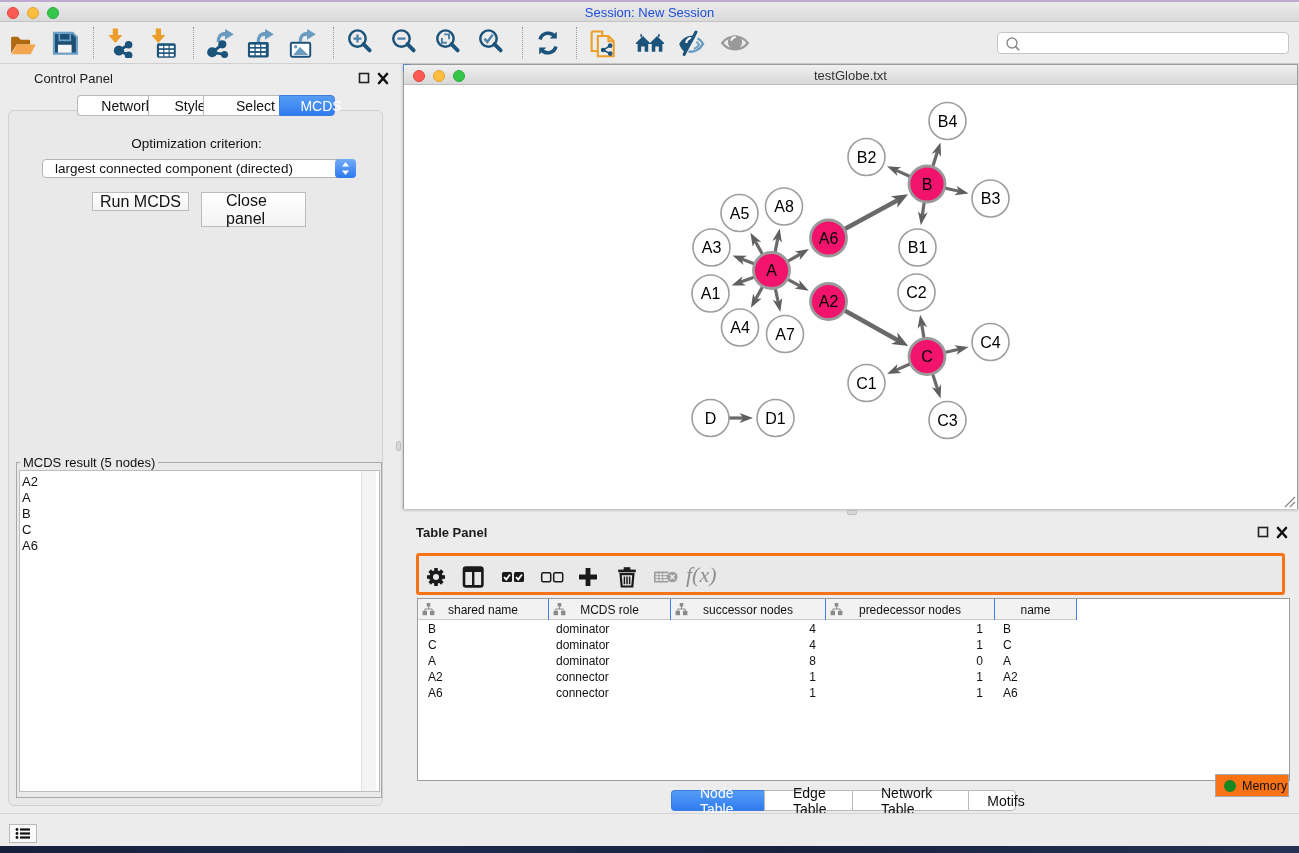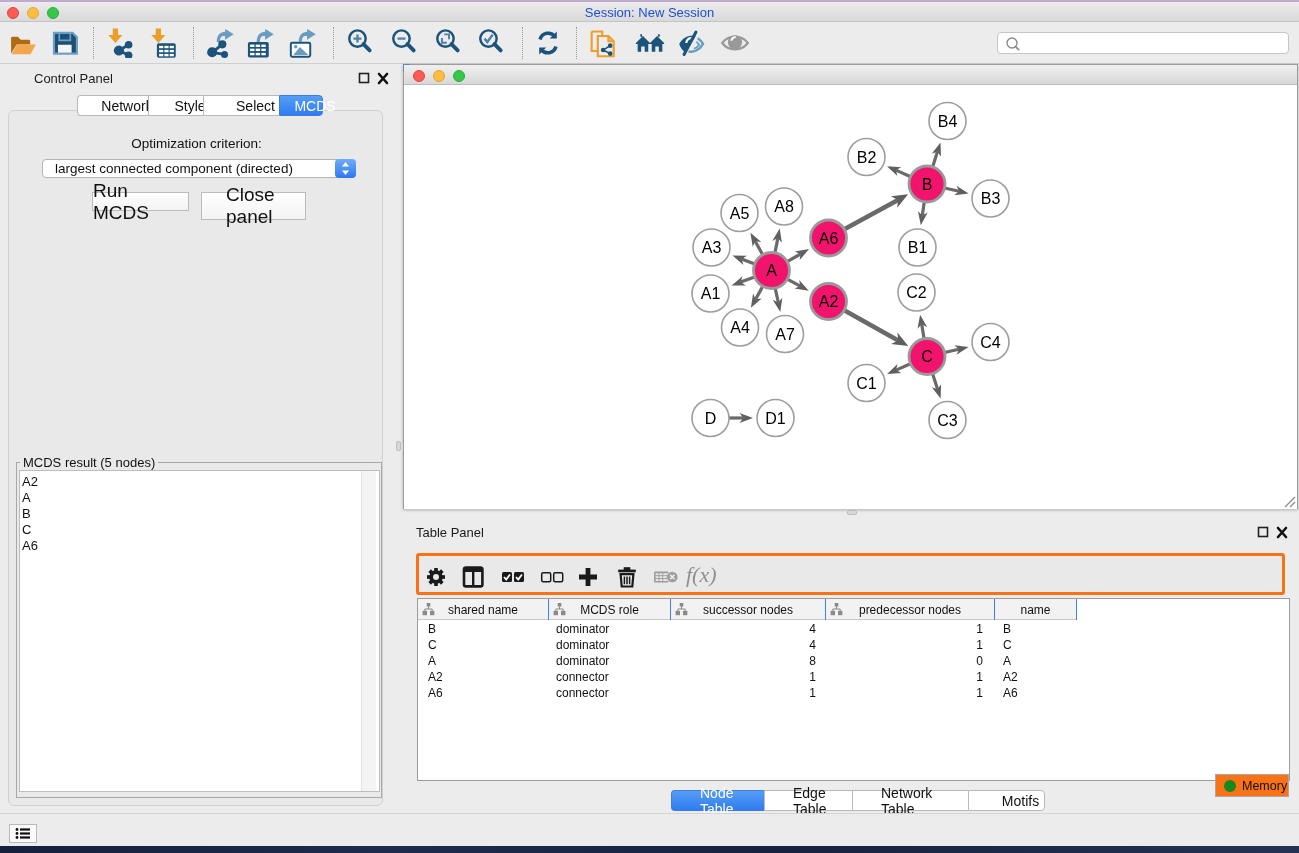--- a/index.html
+++ b/index.html
@@ -25,33 +25,33 @@
 .tabgrp{position:absolute;display:flex;height:21px;font-size:14px;}
 .tabgrp .tab{background:#fff;border:1px solid #b9b9b9;border-right:none;color:#111;display:flex;align-items:center;justify-content:center;padding-left:28px;}
 .tabgrp .tab.first{border-radius:4px 0 0 4px;}
 .tabgrp .tab.last{border-radius:0 4px 4px 0;border-right:1px solid #b9b9b9;}
 .tabgrp .tab.sel{background:linear-gradient(#579df5,#2f7cf0);color:#fff;border-color:#3c7ddd;}
 #cp-tabs{left:77px;top:95px;}
 #opt-label{left:9px;top:136px;width:375px;text-align:center;font-size:13.5px;color:#111;}
 #dropdown{left:42px;top:159px;width:314px;height:19px;background:#fff;border:1px solid #b4b4b4;border-radius:4px;font-size:13.5px;color:#111;line-height:17px;padding-left:12px;}
 #dd-step{position:absolute;right:-1px;top:-1px;width:21px;height:19px;border-radius:4px;background:linear-gradient(#72acf7,#2d78ef);}
 #runbtn{left:92px;top:192px;width:97px;height:19px;}
-#closebtn{left:201px;top:192px;width:105px;height:28px;padding-left:24px;}
-.btn{background:linear-gradient(#ffffff,#f3f3f3);border:1px solid #bcbcbc;border-radius:0;font-size:19px;color:#111;display:flex;align-items:center;justify-content:center;}
+#closebtn{left:201px;top:192px;width:105px;height:35px;padding-left:24px;}
+.btn{background:linear-gradient(#ffffff,#f3f3f3);border:1px solid #bcbcbc;border-radius:0;font-size:16px;color:#111;display:flex;align-items:center;justify-content:center;}
 #mcds-group{left:16px;top:462px;width:366px;height:336px;border:1px solid #a8a8a8;}
 #mcds-title{left:20px;top:455px;background:#e9e9e9;padding:0 3px;font-size:13px;color:#111;}
 #mcds-list{left:19px;top:470px;width:361px;height:322px;background:#fff;border:1px solid #bdbdbd;font-size:13px;color:#111;line-height:16px;padding:3px 0 0 2px;}
 #mcds-scroll{left:361px;top:471px;width:15px;height:320px;background:#f4f4f4;border-left:1px solid #e2e2e2;}
 
 #netwin{left:403px;top:64px;width:895px;height:445px;background:#fff;border:1px solid #9c9c9c;box-shadow:0 1px 3px rgba(0,0,0,0.25);}
 #net-titlebar{position:absolute;left:0;top:0;width:100%;height:20px;background:linear-gradient(#f0f0f0,#d8d8d8);border-bottom:1px solid #bcbcbc;}
 #net-title{position:absolute;left:0;top:3px;width:100%;text-align:center;font-size:13px;color:#333;}
 #net-canvas{position:absolute;left:0;top:21px;width:893px;height:423px;background:#fff;}
 
-#tp-title{left:416px;top:525px;font-size:13px;color:#1c1c1c;}
+#tp-title{left:416px;top:525px;font-size:13px;color:#1c1c1c;font-weight:bold;}
 #tp-toolbar{left:416px;top:553px;width:869px;height:42px;background:#e9e9e9;border:3px solid #f97316;border-radius:3px;}
 #tbl{left:417px;top:598px;width:873px;height:183px;background:#fff;border:1px solid #9c9c9c;}
 #tbl-head{position:absolute;left:0;top:0;width:659px;height:21px;background:#f2f2f2;border-bottom:1px solid #c9c9c9;font-size:12px;color:#111;}
 .th{position:absolute;top:0;height:21px;border-right:1px solid #3b82f6;display:flex;align-items:center;justify-content:center;}
 .trow{position:absolute;font-size:12px;color:#111;height:16px;line-height:16px;}
 #bot-tabs{left:671px;top:790px;}
 
 
 #statusbar{left:0;top:813px;width:1299px;height:33px;background:#ececec;border-top:1px solid #d4d4d4;}
 #listbtn{left:9px;top:824px;width:28px;height:19px;background:#fafafa;border:1px solid #b9b9b9;}
@@ -194,21 +194,21 @@
 <div class="abs" id="cp-title">Control Panel</div>
 <svg class="abs" style="left:358px;top:72px" width="32" height="13" viewBox="0 0 32 13">
     <rect x="1.5" y="1.5" width="9" height="9" fill="none" stroke="#222" stroke-width="1.6"></rect>
     <path d="M21 2 L29 11 M29 2 L21 11" stroke="#111" stroke-width="2.6" stroke-linecap="round"></path>
   </svg>
 <div class="abs" id="cp-panel"></div>
 <div class="abs tabgrp" id="cp-tabs">
   <div class="tab first" style="width:71px">Network</div>
   <div class="tab" style="width:55px">Style</div>
   <div class="tab" style="width:76px">Select</div>
-  <div class="tab last sel" style="width:44px">MCDS</div>
+  <div class="tab last sel" style="width:56px">MCDS</div>
 </div>
 <div class="abs" id="opt-label">Optimization criterion:</div>
 <div class="abs" id="dropdown">largest connected component (directed)<div id="dd-step"><svg width="21" height="19" viewBox="0 0 21 19">
         <path d="M10.5 3 L14 7.5 H7 Z" fill="#fff"></path>
         <path d="M10.5 16 L7 11.5 H14 Z" fill="#fff"></path>
       </svg></div></div>
 <div class="abs btn" id="runbtn">Run MCDS</div>
 <div class="abs btn" id="closebtn">Close panel</div>
 <div class="abs" id="mcds-group"></div>
 <div class="abs" id="mcds-title">MCDS result (5 nodes)</div>
@@ -217,20 +217,21 @@
 
 <div class="abs" id="netwin">
   <svg style="position:absolute;left:-1px;top:-1px" width="8" height="8" viewBox="0 0 8 8">
       <path d="M0 0 H8 L5 3 H3 V5 L0 8 Z" fill="#5b87c5" opacity="0.9"></path>
     </svg>
   <div id="net-titlebar">
       <div class="tl t1" style="left:8.8px;top:5px;background:#fc5a55;border:0.5px solid #e1443e"></div>
       <div class="tl t2" style="left:28.7px;top:5px;background:#fdbd3e;border:0.5px solid #e0a431"></div>
       <div class="tl t3" style="left:48.7px;top:5px;background:#35c64a;border:0.5px solid #2aad3d"></div>
     </div>
+  <div id="net-title">testGlobe.txt</div>
   <div id="net-canvas">
     <svg width="893" height="423" viewBox="0 0 893 423" font-family="Liberation Sans, sans-serif">
 <line x1="350.7" y1="190.9" x2="336.6" y2="196.1" stroke="#6a6a6a" stroke-width="3.2"></line>
 <path d="M327.6 199.6 L338.5 190.2 L336.6 196.1 L341.9 199.4 Z" fill="#5f5f5f"></path>
 <line x1="350.7" y1="178.1" x2="337.6" y2="173.0" stroke="#6a6a6a" stroke-width="3.2"></line>
 <path d="M328.5 169.6 L342.9 169.8 L337.6 173.0 L339.4 179.0 Z" fill="#5f5f5f"></path>
 <line x1="358.8" y1="200.3" x2="351.6" y2="213.3" stroke="#6a6a6a" stroke-width="3.2"></line>
 <path d="M346.9 221.8 L349.1 207.6 L351.6 213.3 L357.7 212.4 Z" fill="#5f5f5f"></path>
 <line x1="358.7" y1="168.8" x2="351.2" y2="155.2" stroke="#6a6a6a" stroke-width="3.2"></line>
 <path d="M346.4 146.7 L357.3 156.1 L351.2 155.2 L348.7 160.8 Z" fill="#5f5f5f"></path>
@@ -428,21 +429,21 @@
     <div class="trow" style="left:10px;top:86px">A6</div>
     <div class="trow" style="left:138px;top:86px">connector</div>
     <div class="trow" style="left:330px;top:86px;width:68px;text-align:right">1</div>
     <div class="trow" style="left:500px;top:86px;width:65px;text-align:right">1</div>
     <div class="trow" style="left:585px;top:86px">A6</div>
 </div>
 <div class="abs tabgrp" id="bot-tabs">
   <div class="tab first sel" style="width:93px">Node Table</div>
   <div class="tab" style="width:88px">Edge Table</div>
   <div class="tab" style="width:116px">Network Table</div>
-  <div class="tab last" style="width:77px">Motifs</div>
+  <div class="tab last" style="width:48px">Motifs</div>
 </div>
 <div class="abs" id="statusbar"></div>
 <div class="abs" id="listbtn"><svg width="26" height="17" viewBox="0 0 26 17">
       <circle cx="7" cy="4.5" r="1.4" fill="#111"></circle>
       <circle cx="7" cy="8.5" r="1.4" fill="#111"></circle>
       <circle cx="7" cy="12.5" r="1.4" fill="#111"></circle>
       <rect x="10" y="3.4" width="10" height="2.2" fill="#111"></rect>
       <rect x="10" y="7.4" width="10" height="2.2" fill="#111"></rect>
       <rect x="10" y="11.4" width="10" height="2.2" fill="#111"></rect>
     </svg></div>

